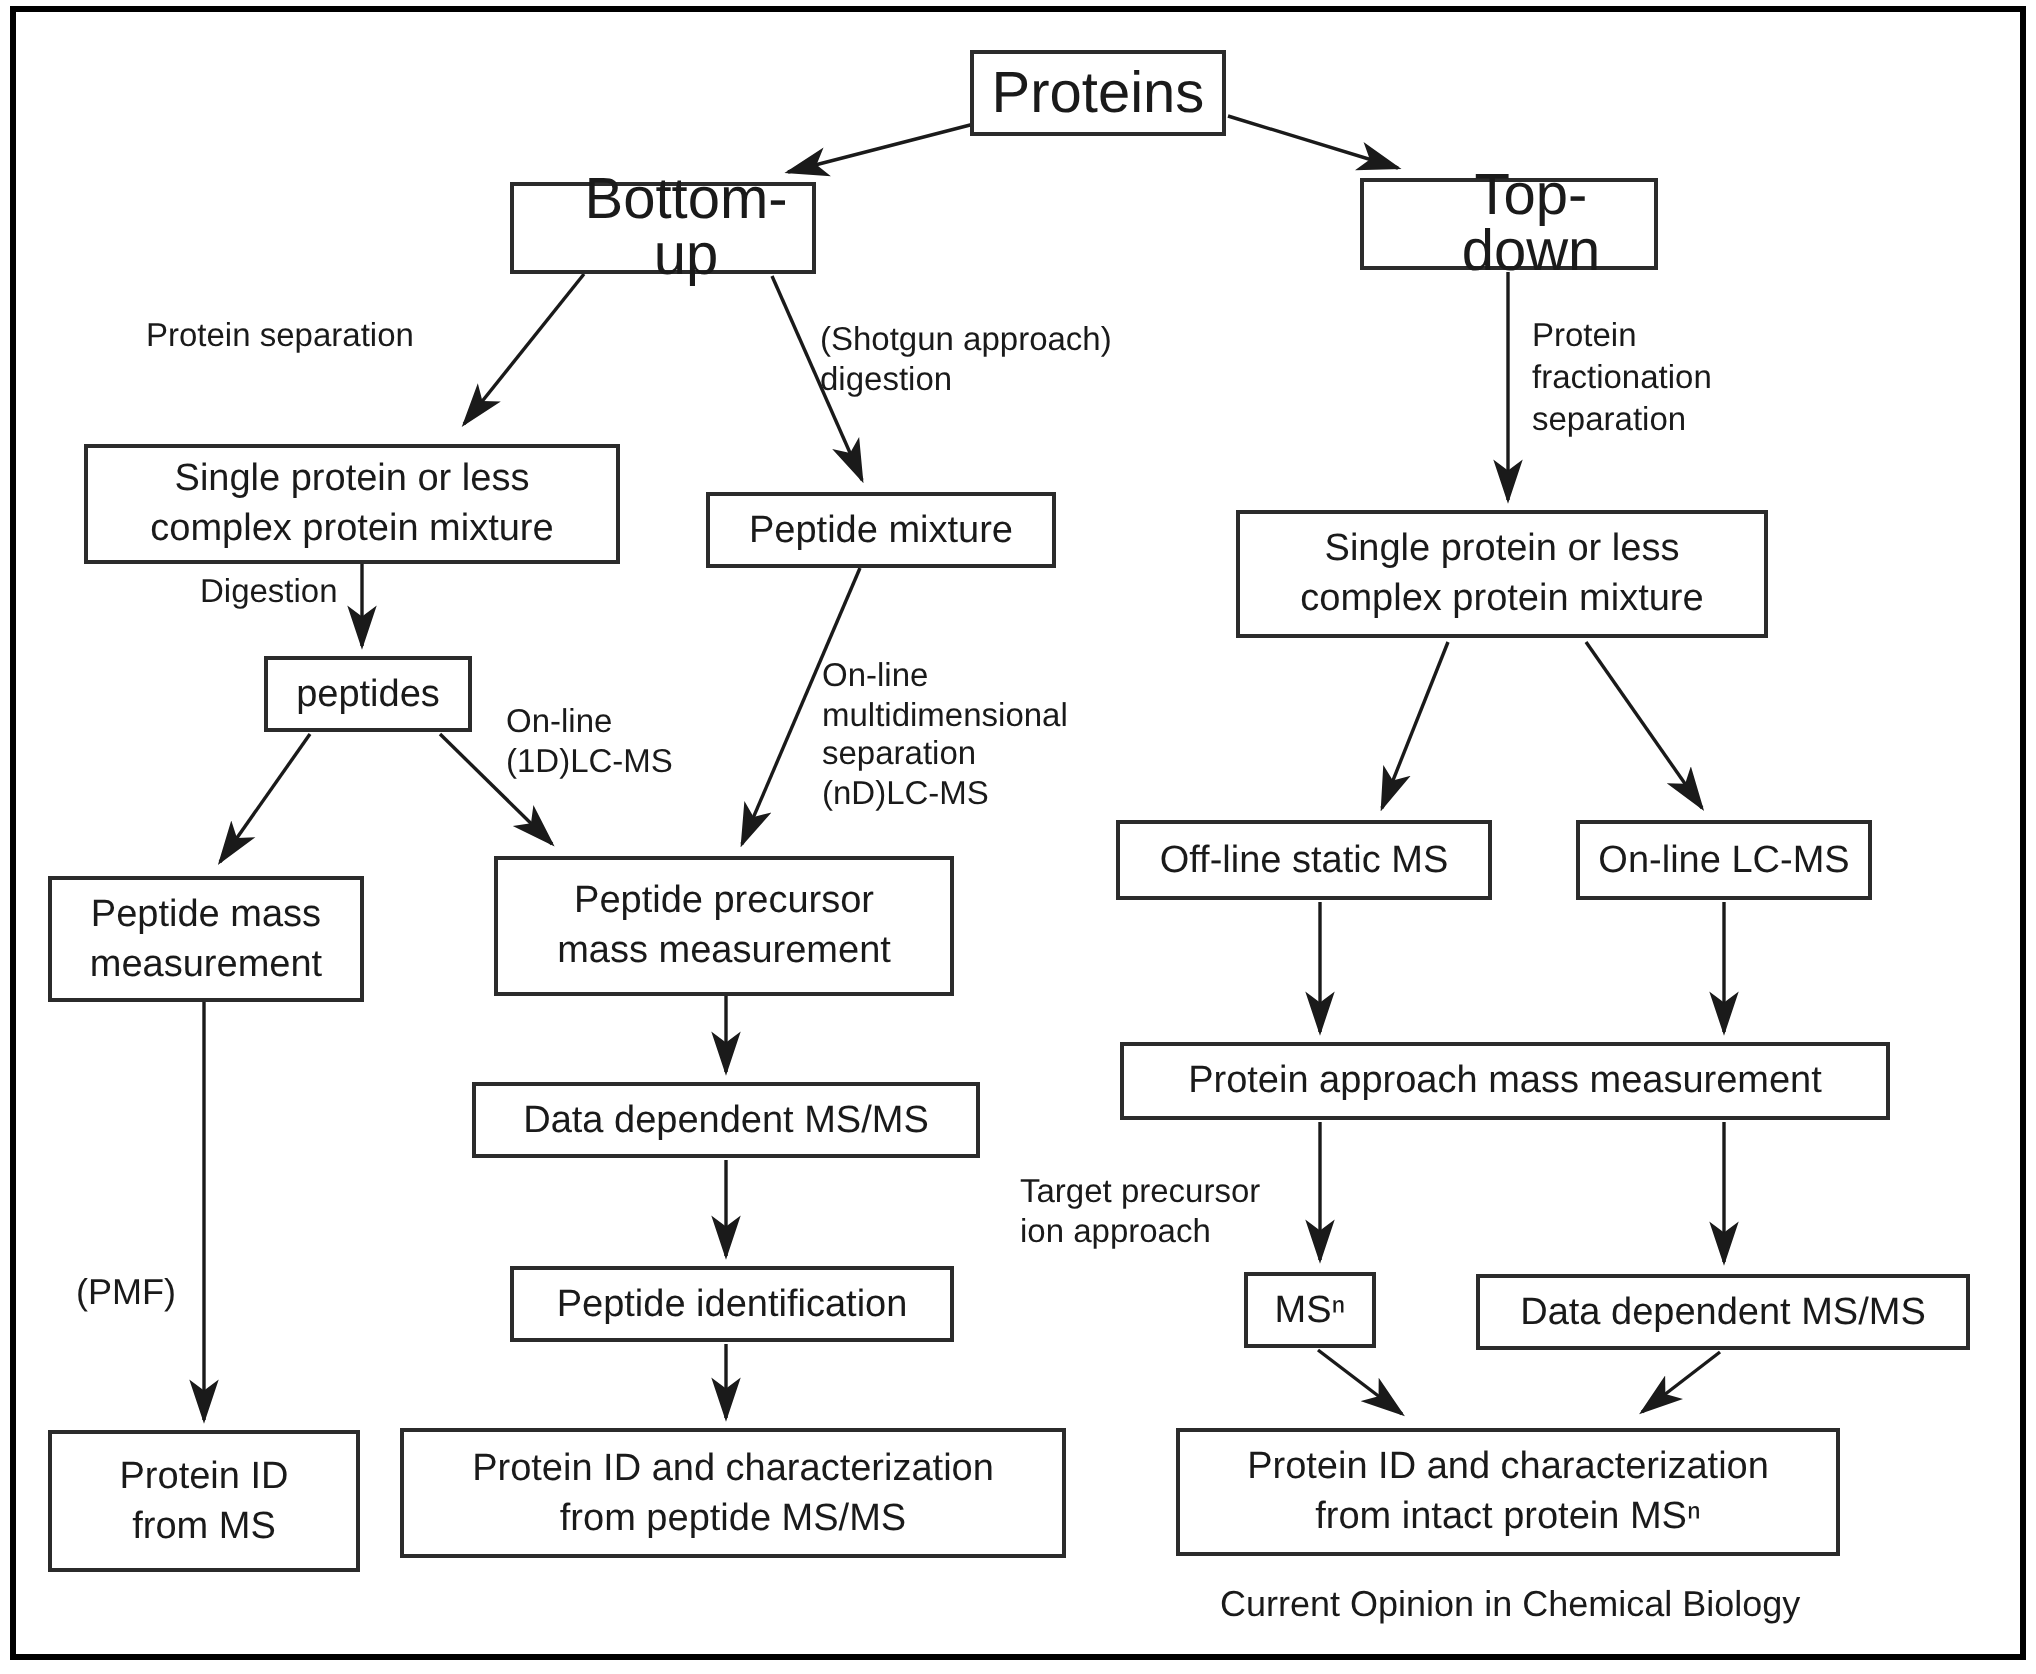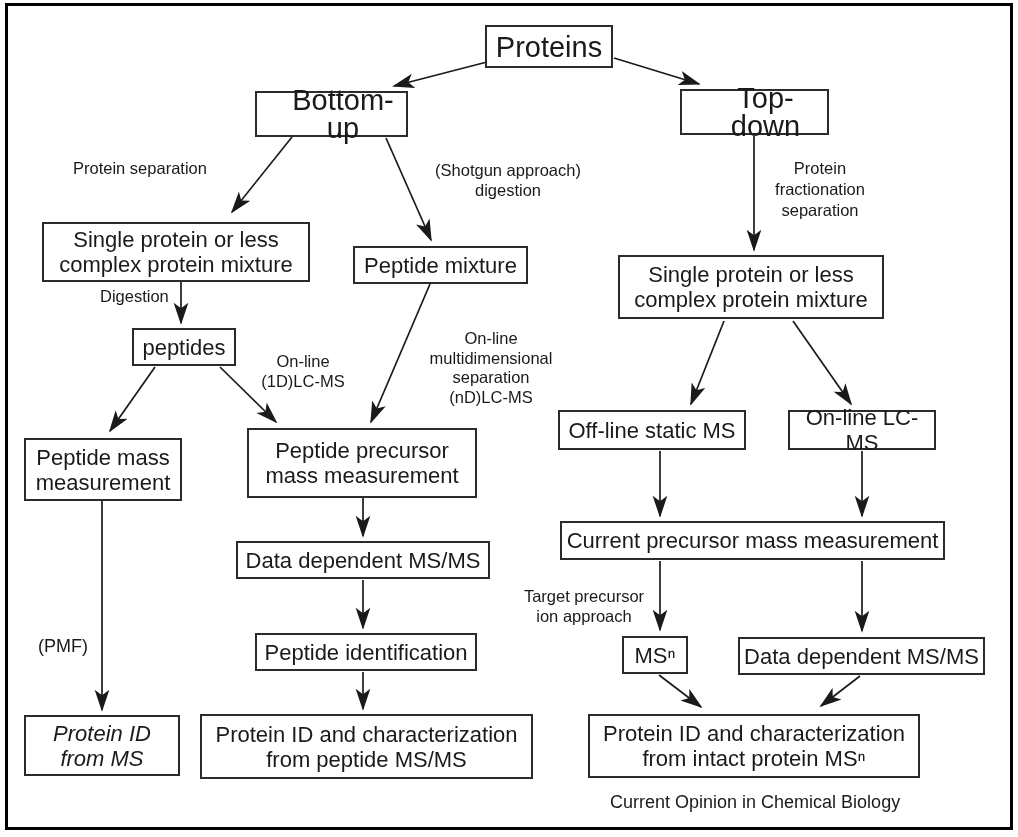--- a/index.html
+++ b/index.html
@@ -36,37 +36,37 @@
   .node {
     position: absolute;
     box-sizing: border-box;
     border: 2px solid #2b2b2b;
     background: #ffffff;
     display: flex;
     align-items: center;
     justify-content: center;
     text-align: center;
     white-space: pre-line;
-    font-size: 22px;
+    font-size: 19px;
     line-height: 25px;
     color: #1a1a1a;
     padding: 0 4px;
   }
   .node.header {
     font-size: 29px;
     line-height: 28px;
   }
   .elabel {
     position: absolute;
     white-space: pre-line;
     font-size: 16.5px;
     line-height: 19.5px;
     color: #1a1a1a;
   }
-  .elabel.center { text-align: center; }
+  .elabel.center { text-align: left; }
   #credit {
     position: absolute;
     left: 610px;
     top: 792px;
     width: 380px;
     text-align: left;
     font-size: 18px;
     color: #1a1a1a;
   }
 </style>
@@ -122,34 +122,34 @@
   <div class="node" style="left:24px; top:438px; width:158px; height:63px;">Peptide mass
 measurement</div>
 
   <div class="node" style="left:247px; top:428px; width:230px; height:70px; border-width:2.5px;">Peptide precursor
 mass measurement</div>
 
   <div class="node" style="left:236px; top:541px; width:254px; height:38px;">Data dependent MS/MS</div>
 
   <div class="node" style="left:255px; top:633px; width:222px; height:38px;">Peptide identification</div>
 
-  <div class="node" style="left:24px; top:715px; width:156px; height:61px;font-style:italic;">Protein ID
+  <div class="node" style="left:24px; top:715px; width:156px; height:71px;">Protein ID
 from MS</div>
 
   <div class="node" style="left:200px; top:714px; width:333px; height:65px; border-width:2.5px;">Protein ID and characterization
 from peptide MS/MS</div>
 
   <div class="node" style="left:618px; top:255px; width:266px; height:64px;">Single protein or less
 complex protein mixture</div>
 
   <div class="node" style="left:558px; top:410px; width:188px; height:40px;text-align:center;">Off-line static MS</div>
 
   <div class="node" style="left:788px; top:410px; width:148px; height:40px;">On-line LC-MS</div>
 
-  <div class="node" style="left:560px; top:521px; width:385px; height:39px;">Current precursor mass measurement</div>
+  <div class="node" style="left:560px; top:521px; width:385px; height:39px;">Protein approach mass measurement</div>
 
   <div class="node" style="left:622px; top:636px; width:66px; height:38px;">MSⁿ</div>
 
   <div class="node" style="left:738px; top:637px; width:247px; height:38px;">Data dependent MS/MS</div>
 
   <div class="node" style="left:588px; top:714px; width:332px; height:64px; border-width:2.5px;">Protein ID and characterization
 from intact protein MSⁿ</div>
 
   <div class="elabel" style="left:73px; top:159px;">Protein separation</div>
 

